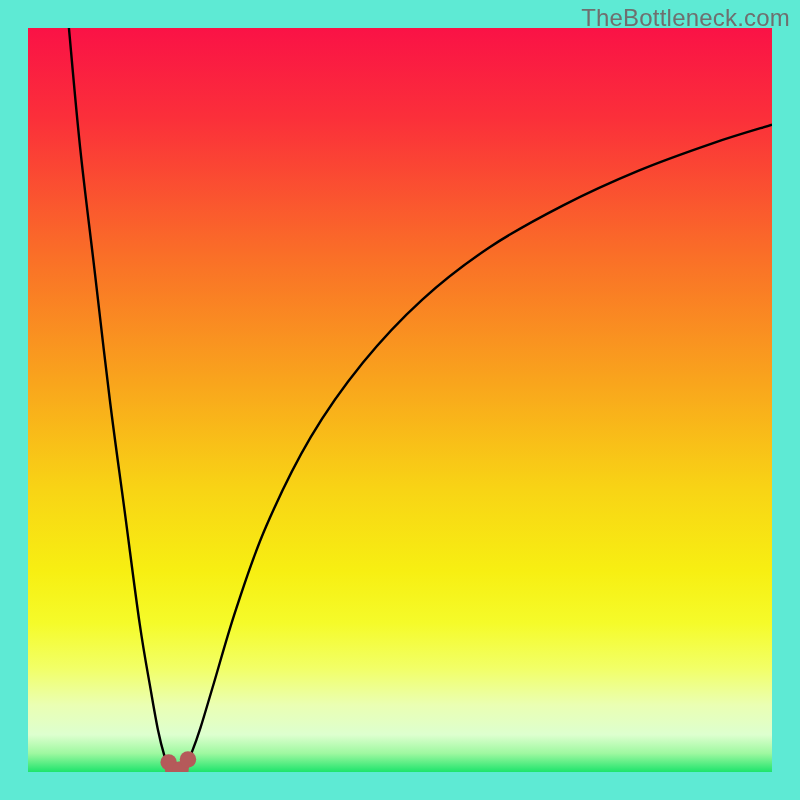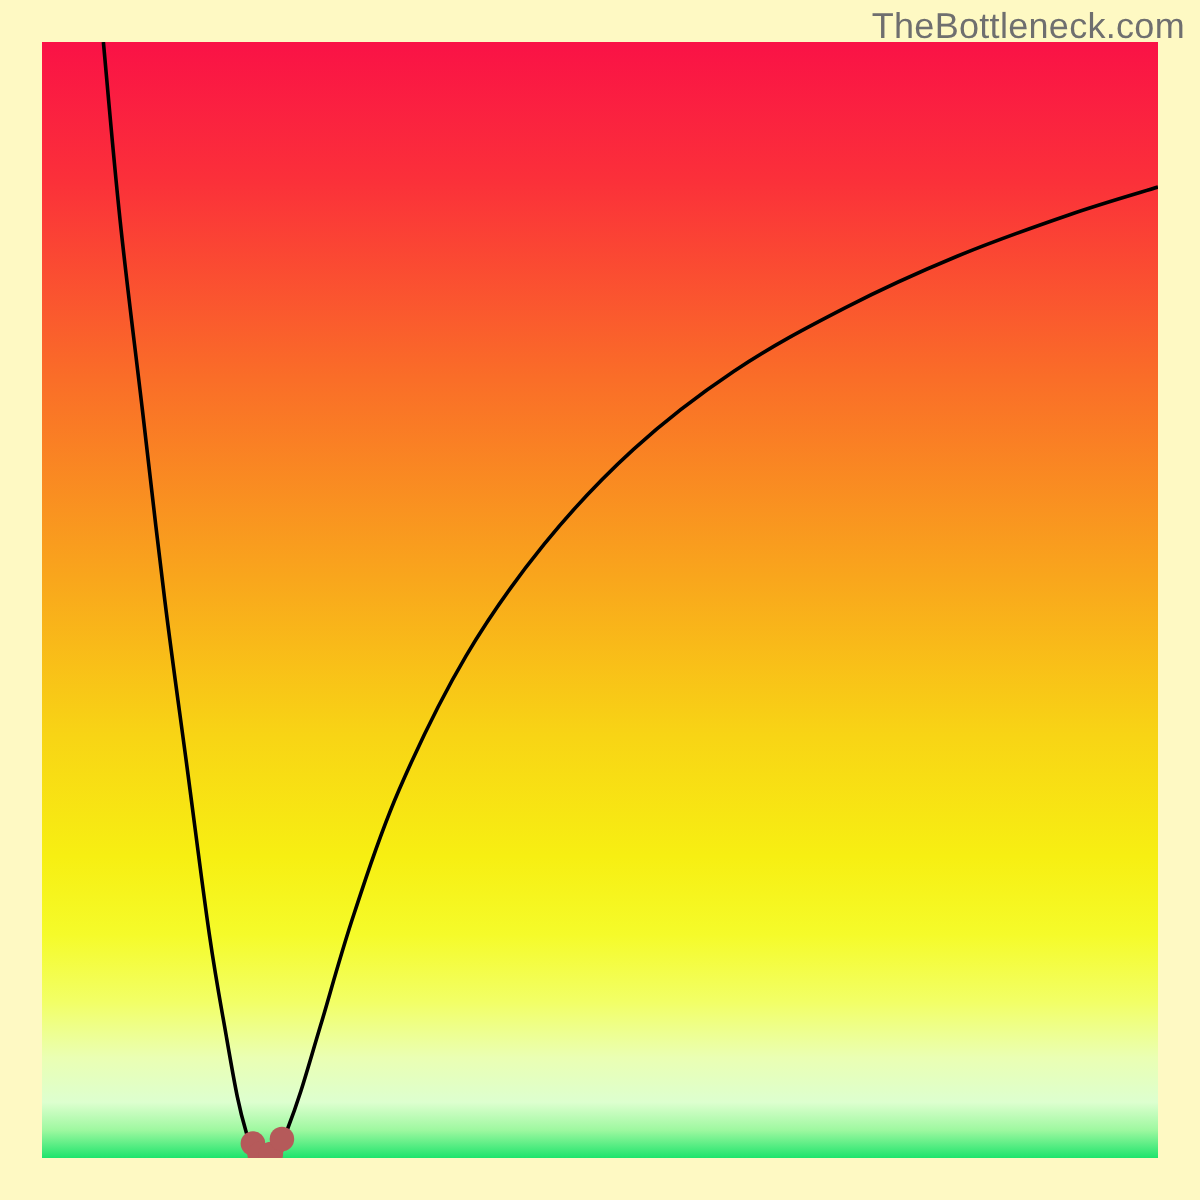--- a/index.html
+++ b/index.html
@@ -7,21 +7,21 @@
     padding: 0;
     width: 800px;
     height: 800px;
     overflow: hidden;
     background: #000;
     font-family: Arial, Helvetica, sans-serif;
   }
   .frame {
     position: absolute;
     inset: 0;
-    background: #fef9c3;
+    background: #5eead4;
     text-align: center;
   }
   .plot-area {
     position: absolute;
     
     left: 28px;
     top: 28px;
     width: 744px;
     height: 744px;
     overflow: hidden;

